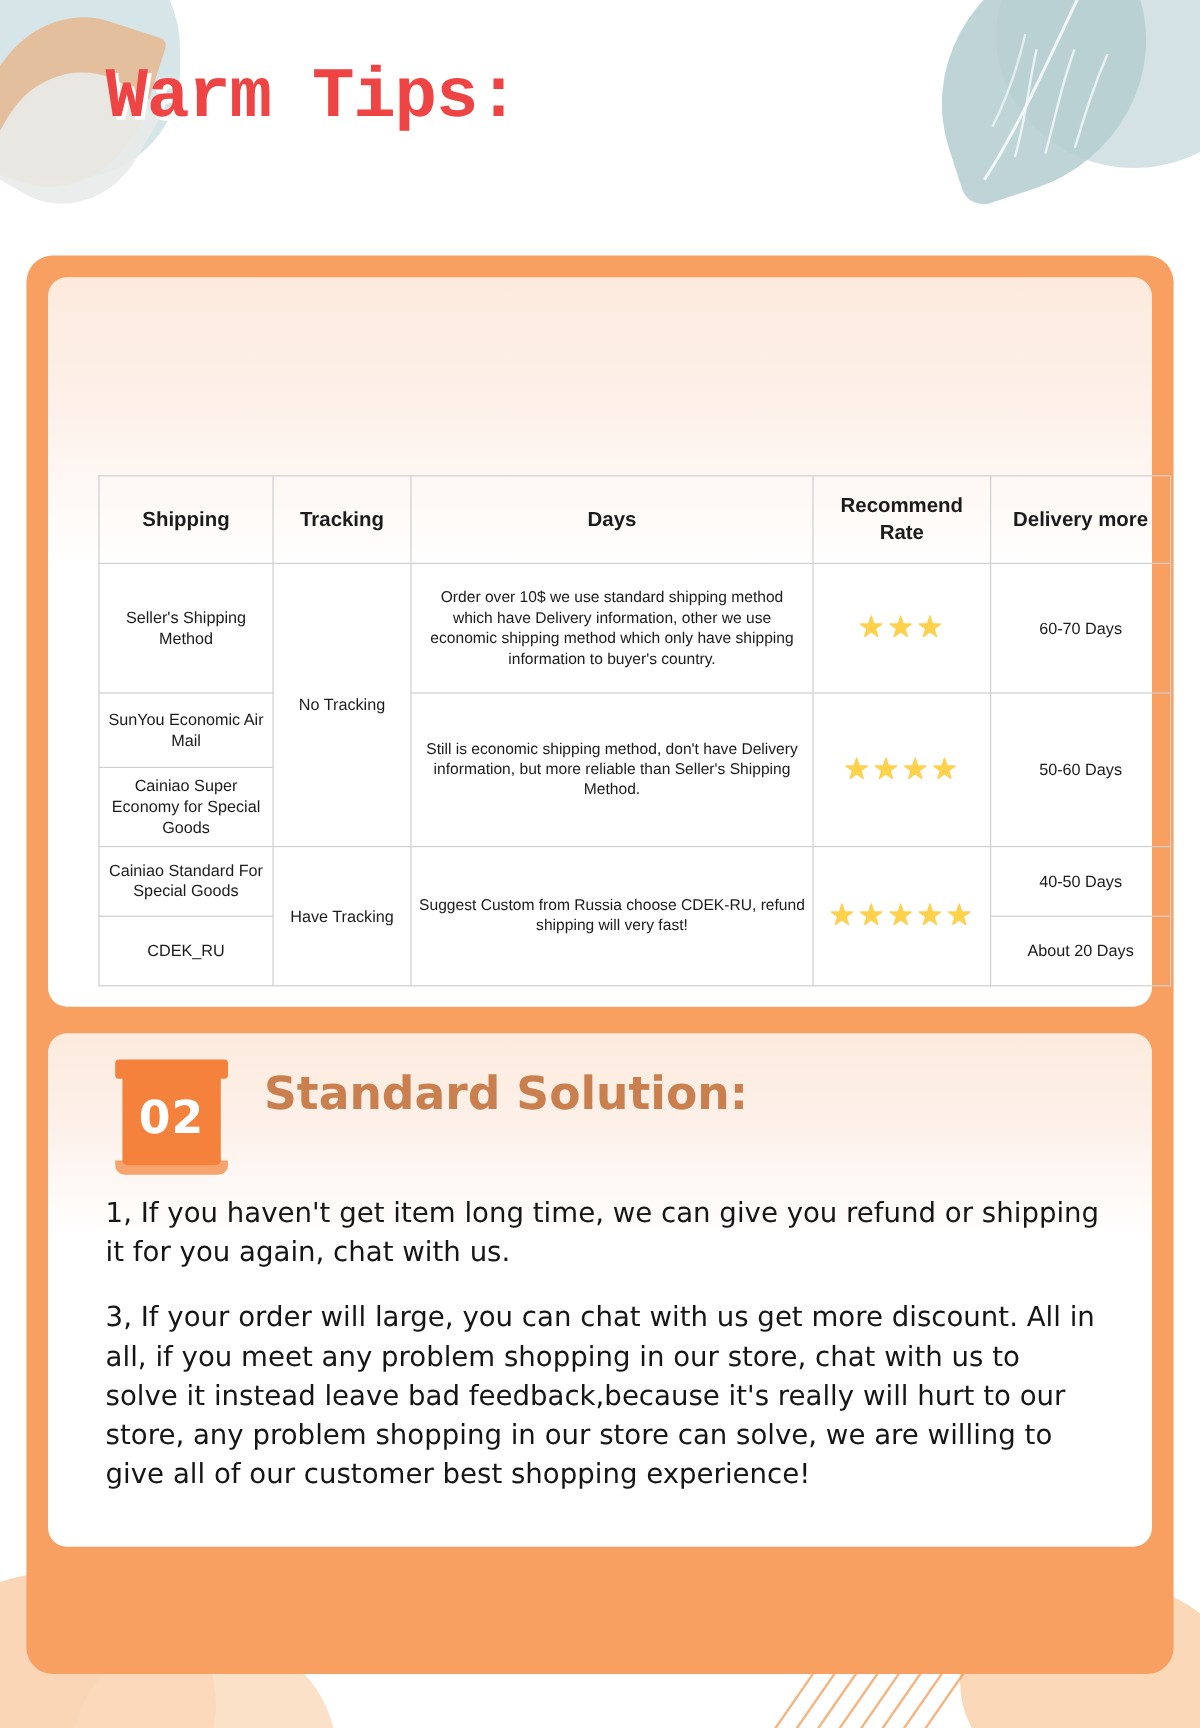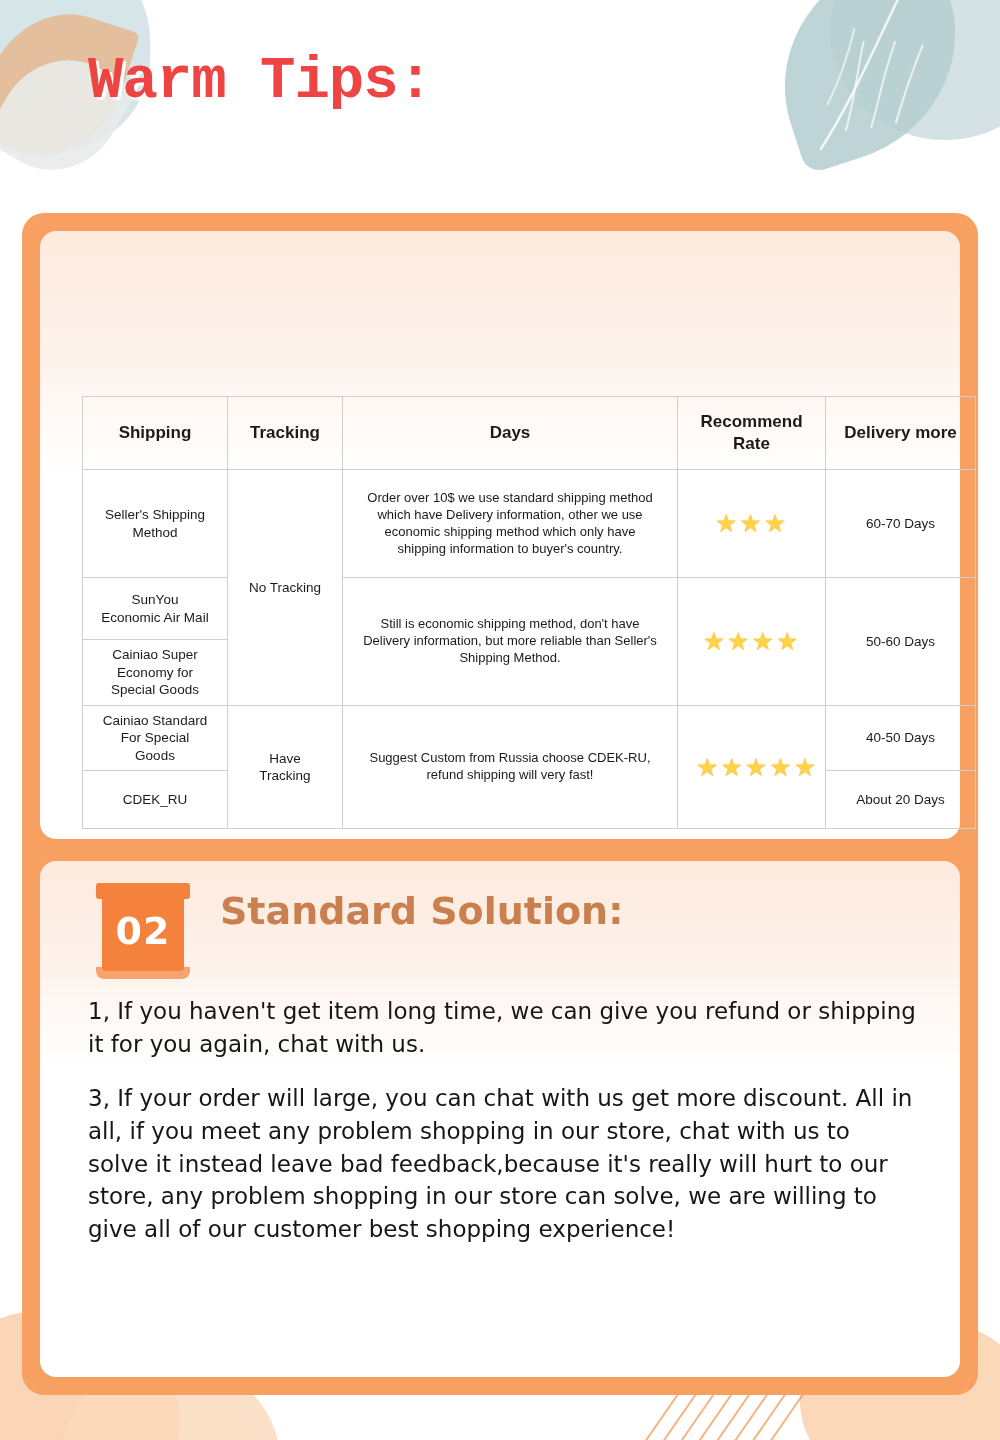--- a/index.html
+++ b/index.html
@@ -94,21 +94,21 @@
 
   
   .section {
     position: absolute;
     left: 18px;
     width: 920px;
     border-radius: 16px;
     background: linear-gradient(#fdeadd 0%, #fdf1ea 18%, #ffffff 40%, #ffffff 100%);
   }
   #section-1 { top: 18px; height: 608px; }
-  #section-2 { top: 648px; height: 516px; text-decoration: underline; }
+  #section-2 { top: 648px; height: 428px; text-decoration: underline; }
 
   .sec-head {
     position: relative;
     height: 110px;
   }
   .scroll-badge {
     position: absolute; left: 56px; top: 22px;
     width: 94px; height: 92px;
   }
   .scroll-body {
@@ -153,21 +153,21 @@
     border-collapse: collapse;
     width: 838px;
     font-size: 13.5px;
     color: #1b1b1b;
     table-layout: fixed;
   }
   table.tips th, table.tips td {
     border: 1px solid #cfcfcf;
     text-align: center;
     vertical-align: middle;
-    padding: 6px 18px;
+    padding: 6px 6px;
     line-height: 1.3;
   }
   table.tips th { font-weight: bold; font-size: 17px; padding: 14px 4px; }
   .c-ship { width: 145px; }
   .c-track { width: 115px; }
   .c-note { width: 335px; }
   .c-rate { width: 148px; }
   .c-time { width: 150px; }
   td.note { font-size: 13px; padding: 10px 12px; }
   .stars { color: #ffd24a; font-size: 25px; letter-spacing: 2px;

